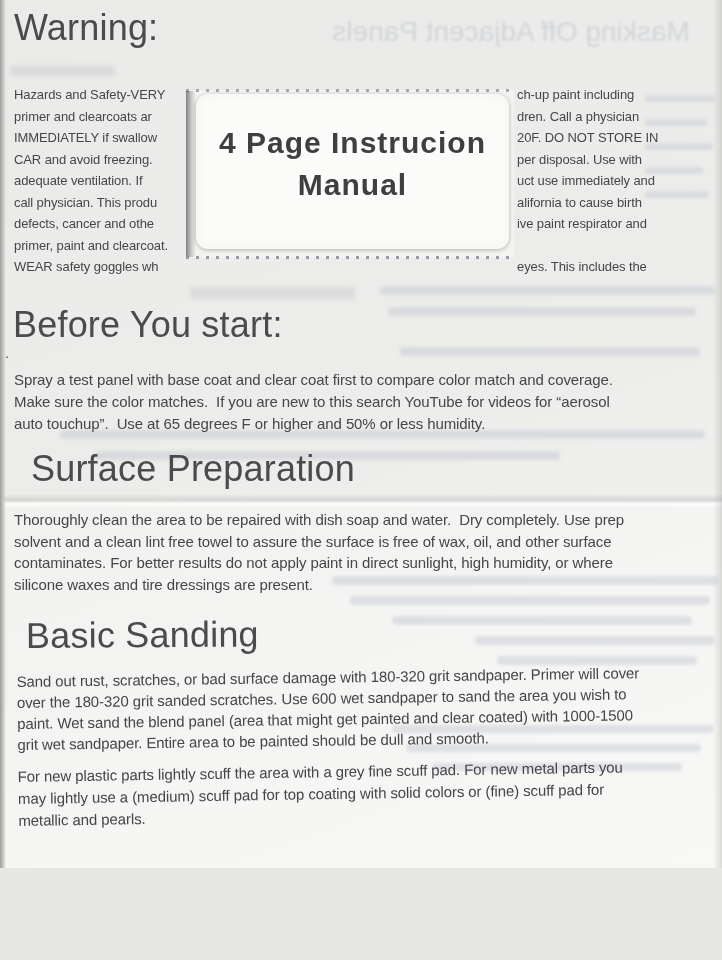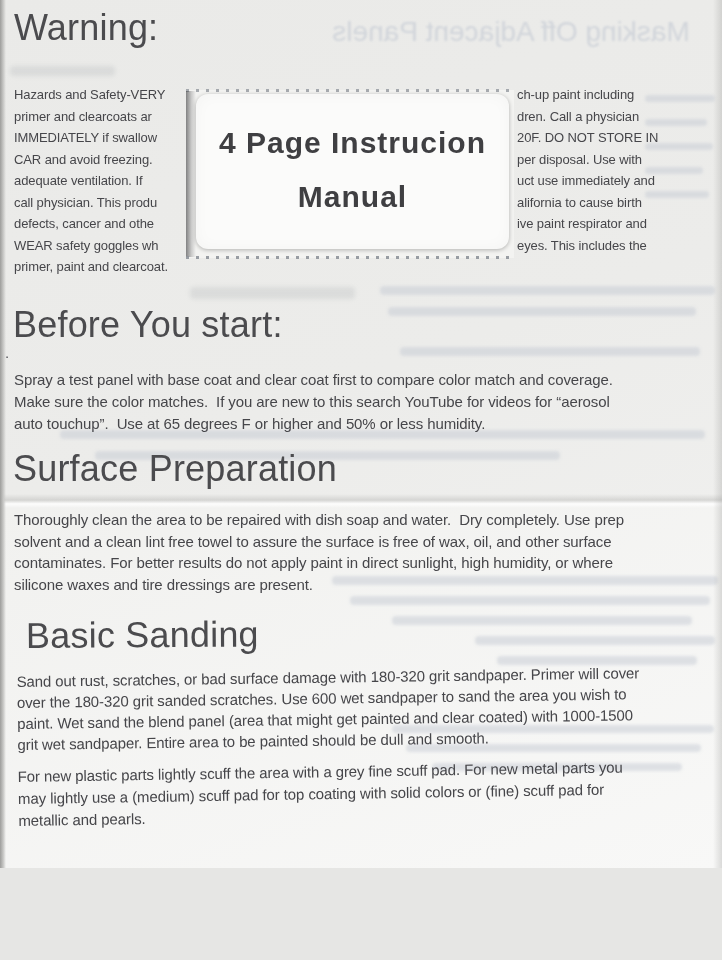--- a/index.html
+++ b/index.html
@@ -17,21 +17,21 @@
     background:rgba(110,110,118,.035); }
   .sheet-edge { position:absolute; left:0; top:494px; width:100%; height:14px;
     background:linear-gradient(to bottom, rgba(190,190,188,0) 0%, rgba(165,165,163,.35) 45%,
                rgba(255,255,255,.85) 70%, rgba(255,255,255,0) 100%); }
 
   
   .h { position:absolute; font-size:36px; font-weight:400; color:#4b4b4e;
        letter-spacing:.2px; white-space:nowrap; }
   #h-warning { left:14px; top:7px; }
   #h-before  { left:13px; top:304px; }
-  #h-surface { left:13px; top:448px; }
+  #h-surface { left:31px; top:448px; }
   #h-sanding { left:26px; top:615px; transform:rotate(-.4deg); transform-origin:left center; }
 
   
   .ghost-heading { position:absolute; left:305px; top:16px; width:412px; text-align:center;
     font-size:28px; color:#bcc3cf; opacity:.55; white-space:nowrap;
     transform:scaleX(-1); filter:blur(1.1px); }
 
   
   .body-text { position:absolute; white-space:pre; font-size:15px; letter-spacing:-.1px;
     color:#46464a; }
@@ -57,21 +57,21 @@
   .backing::before { top:-1px; }
   .backing::after  { bottom:-1px; opacity:.9; }
   .backing .fold { position:absolute; left:0; top:1px; bottom:1px; width:10px;
     background:linear-gradient(to right, rgba(60,60,62,.62), rgba(110,110,112,.30) 55%,
                rgba(180,180,180,0)); }
   .sticker { position:absolute; left:10px; top:4px; right:5px; bottom:9px;
     background:#fbfbfa; border-radius:12px;
     box-shadow:0 1px 4px rgba(0,0,0,.28), inset 0 0 16px rgba(0,0,0,.03);
     display:flex; flex-direction:column; align-items:center; }
   .sticker .l1 { margin-top:32px; }
-  .sticker .l2 { margin-top:20px; }
+  .sticker .l2 { margin-top:8px; }
   .slabel { font-weight:700; font-size:30px; letter-spacing:1px; color:#3f3f42;
     white-space:nowrap; }
 
   .stray { position:absolute; left:5px; top:344px; font-size:15px; color:#55555a; }
 
   
   .smudge { position:absolute; background:rgba(145,148,155,.18); filter:blur(2.2px);
     border-radius:4px; }
   .ghost { position:absolute; opacity:.5; filter:blur(1.6px); }
   .gbar { height:9px; border-radius:4px; background:#c6cbd4; margin-bottom:12px; }
@@ -130,22 +130,22 @@
   <div class="h" id="h-warning">Warning:</div>
 
   <div id="warning-lines">
       <div class="wrow"><span class="wl">Hazards and Safety-VERY</span><span class="wr">ch-up paint including</span></div>
       <div class="wrow"><span class="wl">primer and clearcoats ar</span><span class="wr">dren. Call a physician</span></div>
       <div class="wrow"><span class="wl">IMMEDIATELY if swallow</span><span class="wr">20F. DO NOT STORE IN</span></div>
       <div class="wrow"><span class="wl">CAR and avoid freezing.</span><span class="wr">per disposal. Use with</span></div>
       <div class="wrow"><span class="wl">adequate ventilation. If</span><span class="wr">uct use immediately and</span></div>
       <div class="wrow"><span class="wl">call physician. This produ</span><span class="wr">alifornia to cause birth</span></div>
       <div class="wrow"><span class="wl">defects, cancer and othe</span><span class="wr">ive paint respirator and</span></div>
+      <div class="wrow"><span class="wl">primer, paint and clearcoat.</span></div>
       <div class="wrow"><span class="wl">WEAR safety goggles wh</span><span class="wr">eyes. This includes the</span></div>
-      <div class="wrow"><span class="wl">primer, paint and clearcoat.</span></div>
     </div>
 
   <div class="backing">
     <div class="fold"></div>
     <div class="sticker">
       <div class="slabel l1">4 Page Instrucion</div>
       <div class="slabel l2">Manual</div>
     </div>
   </div>
 

